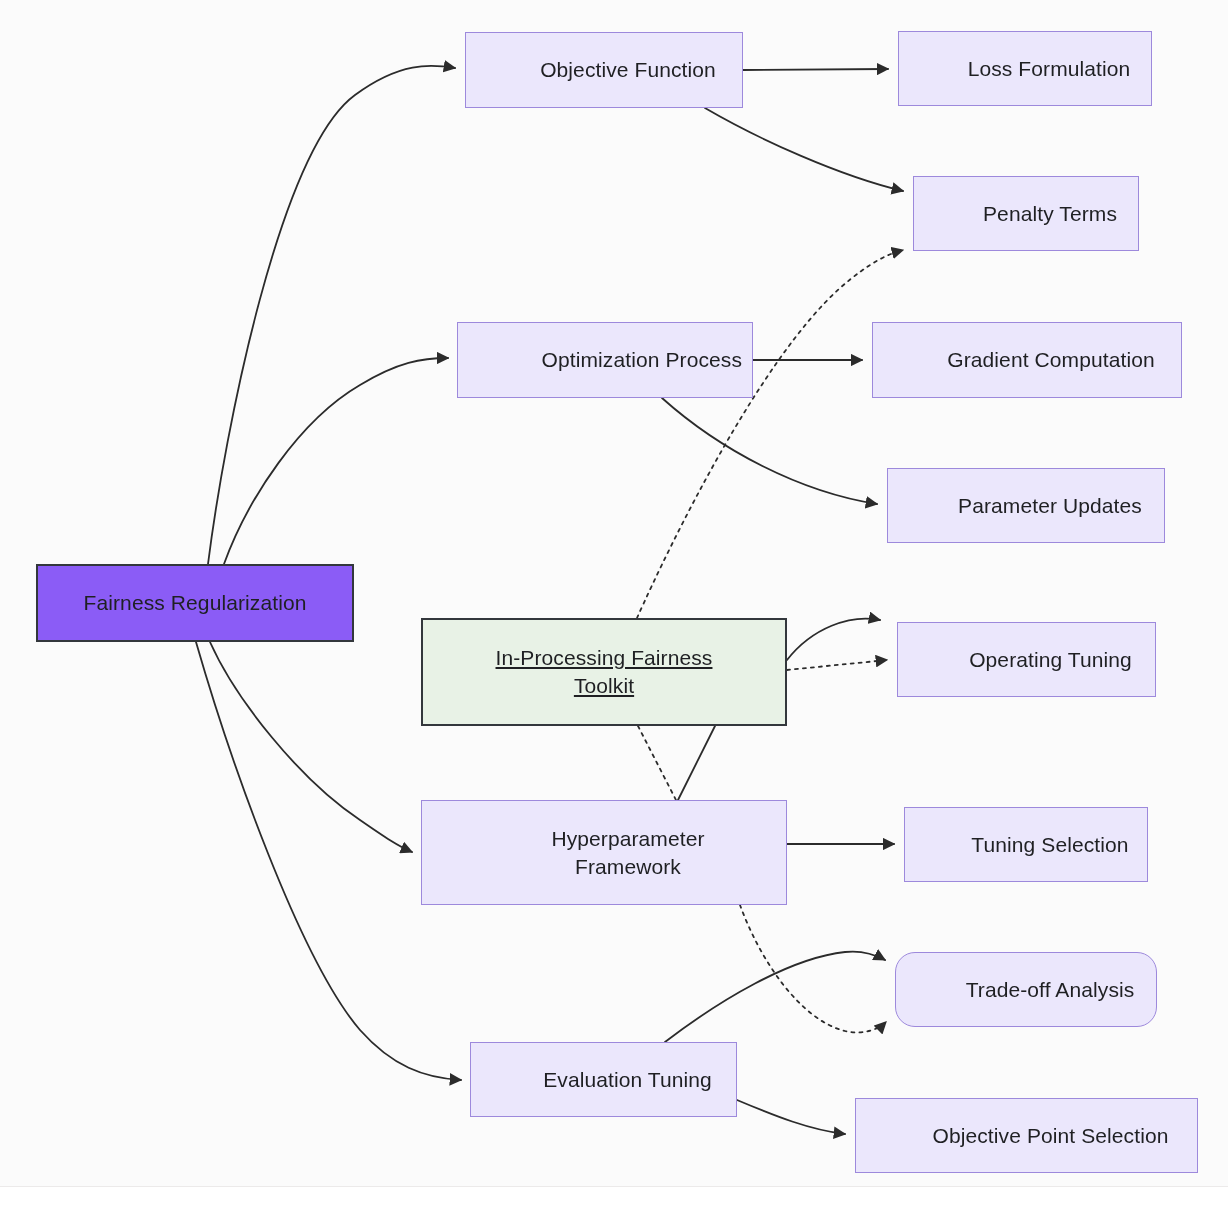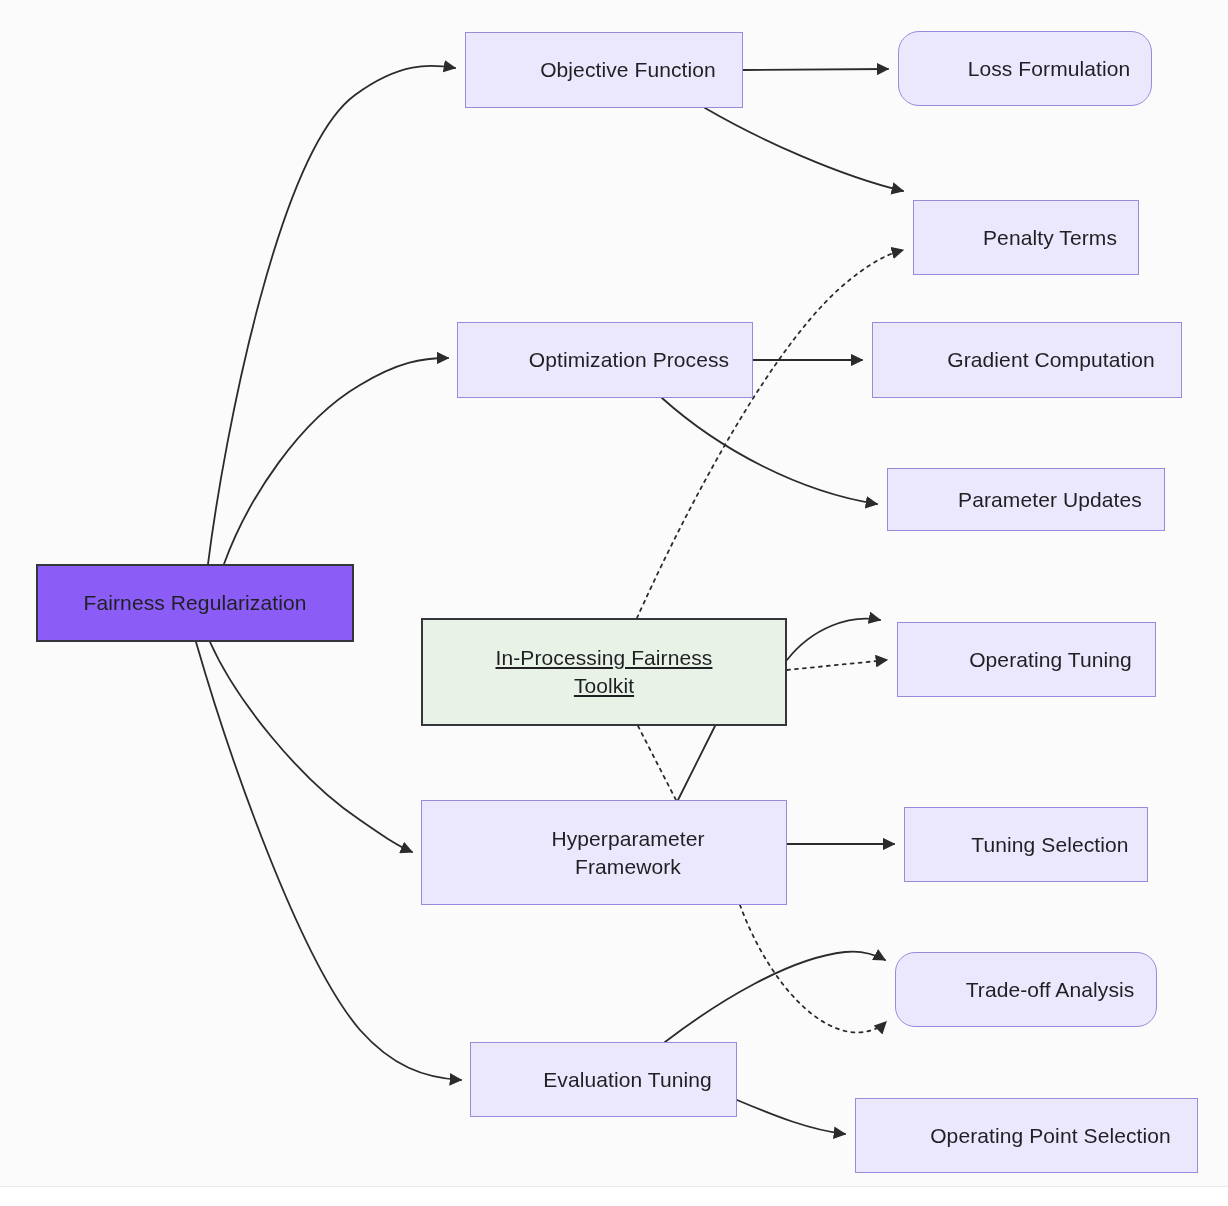--- a/index.html
+++ b/index.html
@@ -98,33 +98,33 @@
       </g>
   </svg>
 
   <div id="node-layer">
       <div class="node node-root" style="left: 36px; top: 564px; width: 318px; height: 78px;">
         <span class="node-label">Fairness Regularization</span>
       </div>
       <div class="node node-default" style="left: 465px; top: 32px; width: 278px; height: 76px;">
         <span class="node-label">Objective Function</span>
       </div>
-      <div class="node node-default" style="left: 898px; top: 31px; width: 254px; height: 75px; border-radius: 21px;">
+      <div class="node node-default" style="left: 898px; top: 31px; width: 254px; height: 75px;">
         <span class="node-label">Loss Formulation</span>
       </div>
-      <div class="node node-default" style="left: 913px; top: 176px; width: 226px; height: 75px; margin-top: 24px;">
+      <div class="node node-default" style="left: 913px; top: 176px; width: 226px; height: 75px;">
         <span class="node-label">Penalty Terms</span>
       </div>
-      <div class="node node-default" style="left: 457px; top: 322px; width: 296px; height: 76px;">
+      <div class="node node-default" style="left: 457px; top: 322px; width: 296px; height: 76px; justify-content: flex-end;">
         <span class="node-label">Optimization Process</span>
       </div>
       <div class="node node-default" style="left: 872px; top: 322px; width: 310px; height: 76px;">
         <span class="node-label">Gradient Computation</span>
       </div>
-      <div class="node node-default" style="left: 887px; top: 468px; width: 278px; height: 63px;">
+      <div class="node node-default" style="left: 887px; top: 468px; width: 278px; height: 75px;">
         <span class="node-label">Parameter Updates</span>
       </div>
       <div class="node node-green" style="left: 421px; top: 618px; width: 366px; height: 108px;">
         <span class="node-label">In-Processing Fairness
 Toolkit</span>
       </div>
       <div class="node node-default" style="left: 897px; top: 622px; width: 259px; height: 75px;">
         <span class="node-label">Operating Tuning</span>
       </div>
       <div class="node node-default" style="left: 421px; top: 800px; width: 366px; height: 105px;">
@@ -134,18 +134,18 @@
       <div class="node node-default" style="left: 904px; top: 807px; width: 244px; height: 75px;">
         <span class="node-label">Tuning Selection</span>
       </div>
       <div class="node node-default" style="left: 895px; top: 952px; width: 262px; height: 75px; border-radius: 20px;">
         <span class="node-label">Trade-off Analysis</span>
       </div>
       <div class="node node-default" style="left: 470px; top: 1042px; width: 267px; height: 75px;">
         <span class="node-label">Evaluation Tuning</span>
       </div>
       <div class="node node-default" style="left: 855px; top: 1098px; width: 343px; height: 75px;">
-        <span class="node-label">Operating Point Selection</span>
+        <span class="node-label">Objective Point Selection</span>
       </div>
     </div>
 
   <div id="bottom-strip"></div>
 </div>
 
 </body></html>

